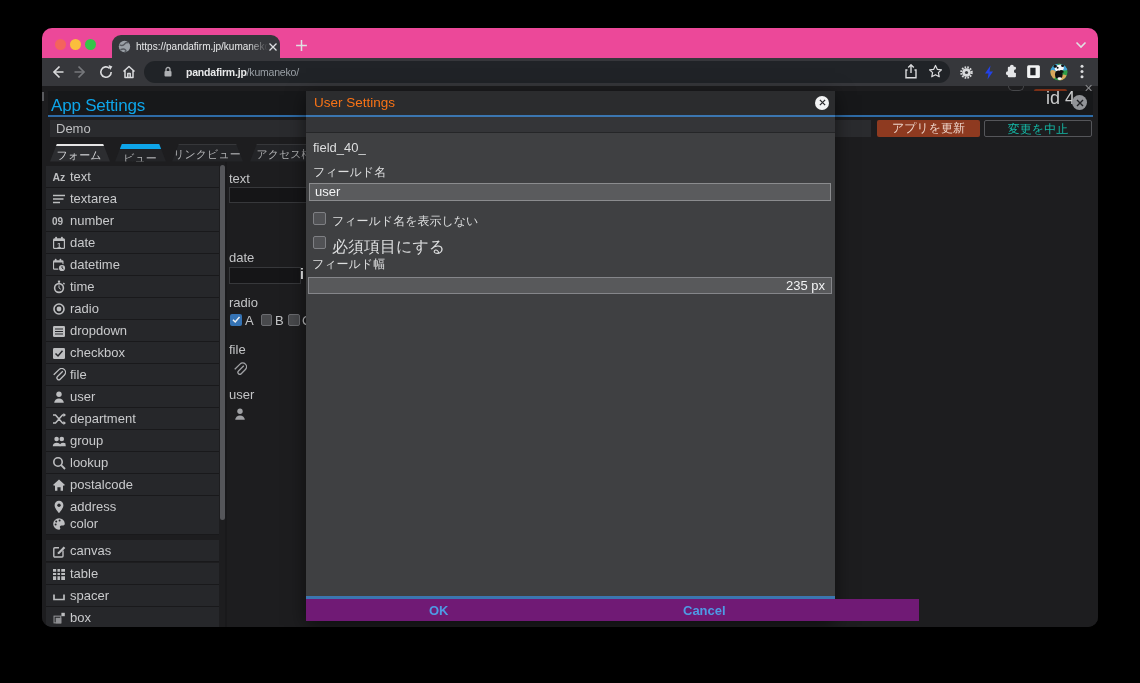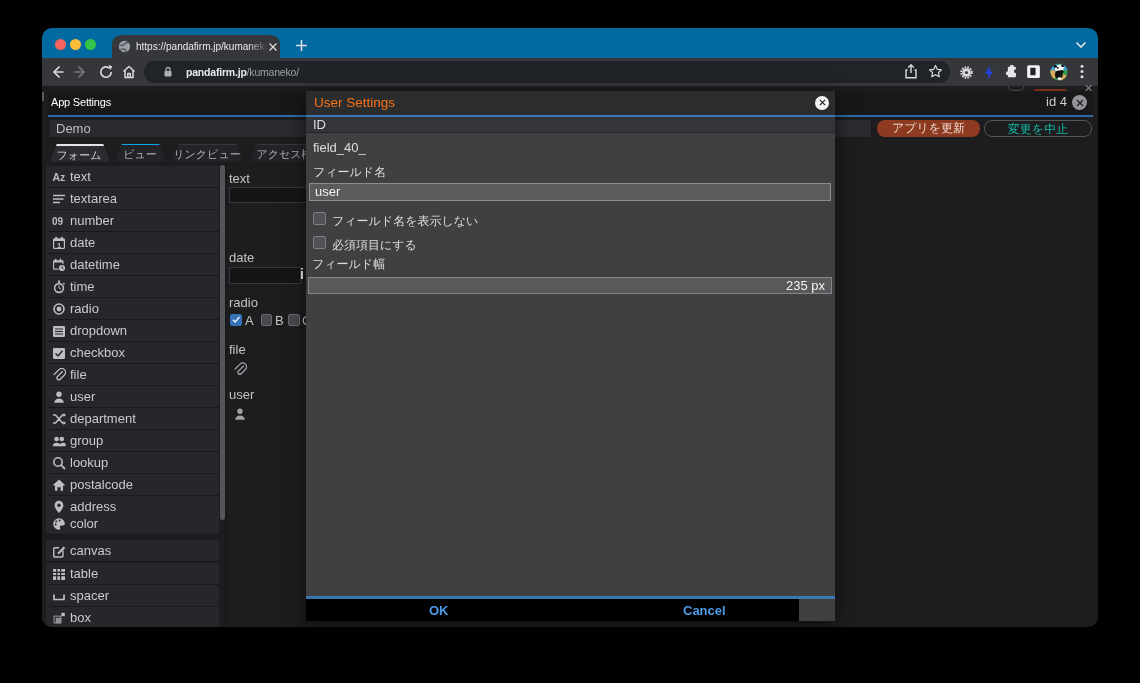--- a/index.html
+++ b/index.html
@@ -2,37 +2,37 @@
 <html><head>
 <meta charset="utf-8">
 <style>
   * { margin:0; padding:0; box-sizing:border-box; }
   html,body { width:1140px; height:683px; background:#000; overflow:hidden;
     font-family:"Liberation Sans", sans-serif; }
   .abs { position:absolute; }
   #win { position:absolute; left:42px; top:28px; width:1056px; height:599px;
     border-radius:10px; overflow:hidden; background:#1d1d1f; }
   
-  #tabbar { position:absolute; left:0; top:0; width:1056px; height:30px; background:#0369a1; }
+  #tabbar { position:absolute; left:0; top:0; width:1056px; height:30px; background:#ec4899; }
   .light { position:absolute; top:11px; width:11px; height:11px; border-radius:50%; }
   #tab { position:absolute; left:70px; top:7px; width:168px; height:23px;
     background:#36373b; border-radius:9px 9px 0 0; }
   #tabtitle { position:absolute; left:24px; top:5.5px; width:132px; font-size:10px; font-weight:500;
     color:#e8e9ea; white-space:nowrap; overflow:hidden;
     -webkit-mask-image:linear-gradient(90deg,#000 85%,transparent 100%);
     mask-image:linear-gradient(90deg,#000 85%,transparent 100%); }
   #toolbar { position:absolute; left:0; top:30px; width:1056px; height:28px; background:#36373b; }
   #pill { position:absolute; left:102px; top:3px; width:806px; height:22px;
     border-radius:11px; background:#202327; }
   .cicon { position:absolute; width:16px; height:16px; }
   
   #page { position:absolute; left:0; top:58px; width:1056px; height:541px; background:#1d1d1f; }
   #hdr { position:absolute; left:6px; top:4.5px; width:1045px; height:24px; background:#17181a; }
   #hdrline { position:absolute; left:6px; top:28.5px; width:1045px; height:2px; background:#2e6ba6; }
-  .btn { position:absolute; top:34px; height:17px; font-size:12px; text-align:center; line-height:16px; border-radius:8px; }
+  .btn { position:absolute; top:34px; height:17px; font-size:12px; text-align:center; line-height:16px; border-radius:2px; }
   .tab { position:absolute; top:57.5px; height:18px; font-size:11px; color:#b2b3b5; text-align:center; line-height:19px; }
   .titem { position:absolute; left:4px; width:173px; height:22px; background:#26272a;
     border-bottom:1px solid #19191b; color:#c9cacc; font-size:13px; line-height:21px; }
   .titem .ic { position:absolute; left:6px; top:4px; width:14px; height:14px; }
   .titem .tx { position:absolute; left:24px; top:0; }
   .mlabel { position:absolute; color:#c3c4c6; font-size:13px; }
   
   #modal { position:absolute; left:264px; top:5px; width:529px; height:530px;
     background:#3f4042; box-shadow:0 4px 18px rgba(0,0,0,.55); }
   .mrow { position:absolute; left:0; width:529px; color:#dddedf; font-size:13px; }
@@ -134,35 +134,35 @@
     </svg>
   </div>
   <div id="page">
 
     <div class="abs" style="left:966px;top:0px;width:16px;height:5px;border-radius:0 0 8px 8px;border:1.5px solid #46474a;border-top:none;"></div>
     <div class="abs" style="left:992px;top:3px;width:33px;height:3px;background:#7c3017;border-radius:2px 2px 0 0;"></div>
     <div class="abs" style="left:1042px;top:-3px;width:11px;height:8px;overflow:hidden;color:#88898c;font-size:11px;line-height:10px;">✕</div>
     <div class="abs" style="left:0px;top:6px;width:1.5px;height:9px;background:#595a5e;"></div>
 
     <div id="hdr"></div>
-    <div class="abs" style="left:9px;top:10px;font-size:11px;color:#ffffff;letter-spacing:-0.2px;">App Settings</div>
-    <div class="abs" style="left:1004px;top:8px;font-size:13px;color:#cbcccd;">id 4</div>
+    <div class="abs" style="left:9px;top:10px;font-size:17px;color:#0ea5e9;letter-spacing:-0.2px;">App Settings</div>
+    <div class="abs" style="left:1004px;top:2px;font-size:18px;color:#cbcccd;">id 4</div>
     <div class="abs" style="left:1030px;top:9px;width:15px;height:15px;border-radius:50%;background:#929498;">
       <svg style="position:absolute;left:3.5px;top:3.5px;width:8px;height:8px;" viewBox="0 0 8 8">
         <path d="M1 1 L7 7 M7 1 L1 7" stroke="#202124" stroke-width="1.4"></path>
       </svg>
     </div>
     <div id="hdrline"></div>
 
     <div class="abs" style="left:8px;top:34px;width:821px;height:17px;background:#2a2b2e;color:#bebfc1;font-size:13px;line-height:17px;padding-left:6px;">Demo</div>
     <div class="btn" style="left:835px;width:103px;background:#8e3a20;color:#eed6cb;">アプリを更新</div>
     <div class="btn" style="left:942px;width:108px;border:1px solid #55565a;color:#14b8a6;">変更を中止</div>
 
     <div class="tab" style="left:6px;width:62px;background:#2c2d30;color:#d6d7d9;clip-path:polygon(9px 0,55px 0,62px 100%,2px 100%);border-top:2px solid #e5e5e5;">フォーム</div>
-    <div class="tab" style="left:72px;width:52px;background:#232427;clip-path:polygon(8px 0,45px 0,52px 100%,1px 100%);border-top:1px solid #0ea5e9;">ビュー</div>
+    <div class="tab" style="left:72px;width:52px;background:#232427;clip-path:polygon(8px 0,45px 0,52px 100%,1px 100%);border-top:5px solid #0ea5e9;">ビュー</div>
     <div class="tab" style="left:129px;width:72px;background:#232427;clip-path:polygon(8px 0,65px 0,72px 100%,1px 100%);border-top:1px solid #36373a;">リンクビュー</div>
     <div class="tab" style="left:207px;width:71px;background:#232427;clip-path:polygon(8px 0,64px 0,71px 100%,1px 100%);border-top:1px solid #36373a;">アクセス権</div>
 
     <div id="sidebar">
       <div class="titem" style="top:79.60px;">
           <svg class="ic" viewBox="0 0 14 14">
             <text x="0.5" y="11" font-size="10.5" font-weight="bold" fill="#bdbec0">Az</text>
           </svg>
           <span class="tx">text</span>
         </div>
@@ -357,30 +357,29 @@
       <div class="mrow" style="top:0;height:23.8px;background:#2b2c2e;">
           <span style="position:absolute;left:8px;top:4px;font-size:13.5px;color:#f97316;">User Settings</span>
         <div class="abs" style="left:509px;top:4.5px;width:14px;height:14px;border-radius:50%;background:#f2f3f4;">
           <svg style="position:absolute;left:3.5px;top:3.5px;width:7px;height:7px;" viewBox="0 0 8 8">
             <path d="M1 1 L7 7 M7 1 L1 7" stroke="#2c2d30" stroke-width="1.5"></path>
           </svg>
         </div>
       </div>
       <div class="abs" style="left:0;top:23.8px;width:529px;height:2.2px;background:#3b76b0;"></div>
       <div class="abs" style="left:0;top:26px;width:529px;height:16px;background:#343538;border-bottom:1px solid #252628;"></div>
-      <div class="mrow" style="left:7px;top:26px;">ID</div>
       <div class="mrow" style="left:7px;top:49px;">field_40_</div>
       <div class="mrow" style="left:7px;top:73px;font-size:12px;">フィールド名</div>
       <div class="abs" style="left:3px;top:92px;width:522px;height:18px;background:#5a5b5d;border:1px solid #8b8c8e;color:#f2f3f4;font-size:13px;line-height:16px;padding-left:5px;">user</div>
       <div class="cb" style="left:7px;top:121px;"></div>
       <div class="mrow" style="left:26px;top:122px;font-size:12px;">フィールド名を表示しない</div>
       <div class="cb" style="left:7px;top:145px;"></div>
-      <div class="mrow" style="left:26px;top:146px;font-size:12px;">必須項目にする</div>
+      <div class="mrow" style="left:26px;top:146px;font-size:16px;">必須項目にする</div>
       <div class="mrow" style="left:6px;top:165px;font-size:12px;">フィールド幅</div>
       <div class="abs" style="left:2px;top:186px;width:524px;height:17px;background:#58595b;border:1px solid #85868a;color:#f2f3f4;font-size:13px;line-height:15px;text-align:right;padding-right:6px;">235 px</div>
       <div class="abs" style="left:0;top:505px;width:529px;height:2.5px;background:#3b76b0;"></div>
-      <div class="abs" style="left:0;top:507.5px;width:493px;height:22.5px;background:#000000;">
+      <div class="abs" style="left:0;top:507.5px;width:613px;height:22.5px;background:#701a75;">
         <span style="position:absolute;left:123px;top:4px;font-size:13px;font-weight:600;color:#4e9be5;">OK</span>
         <span style="position:absolute;left:377px;top:4px;font-size:13px;font-weight:600;color:#4e9be5;">Cancel</span>
       </div>
     </div>
   </div>
 </div>
 
 </body></html>

